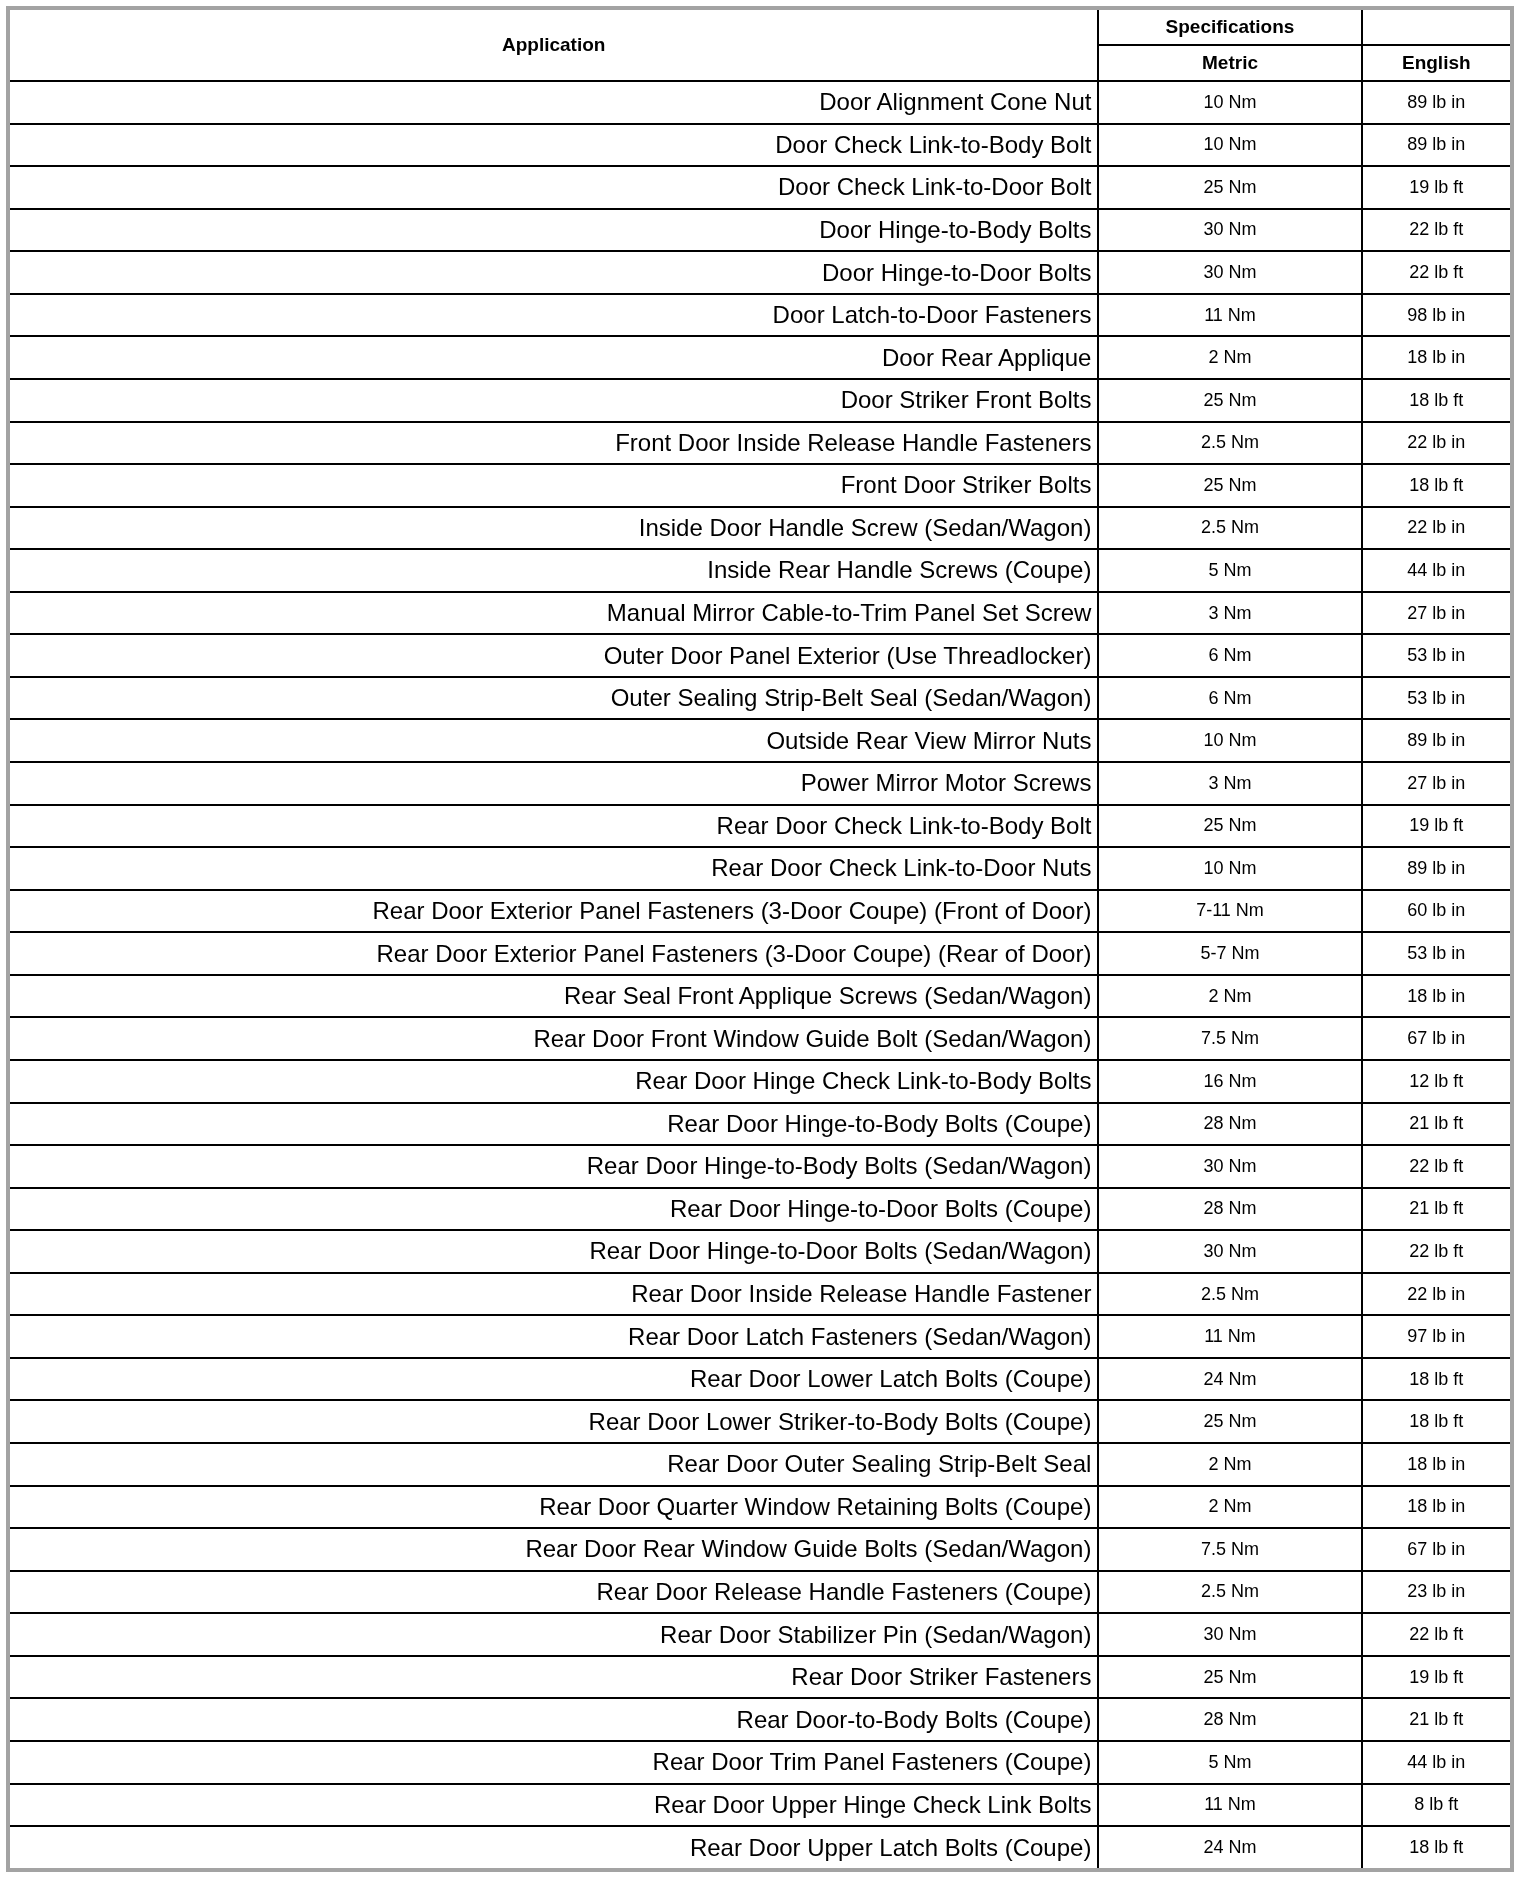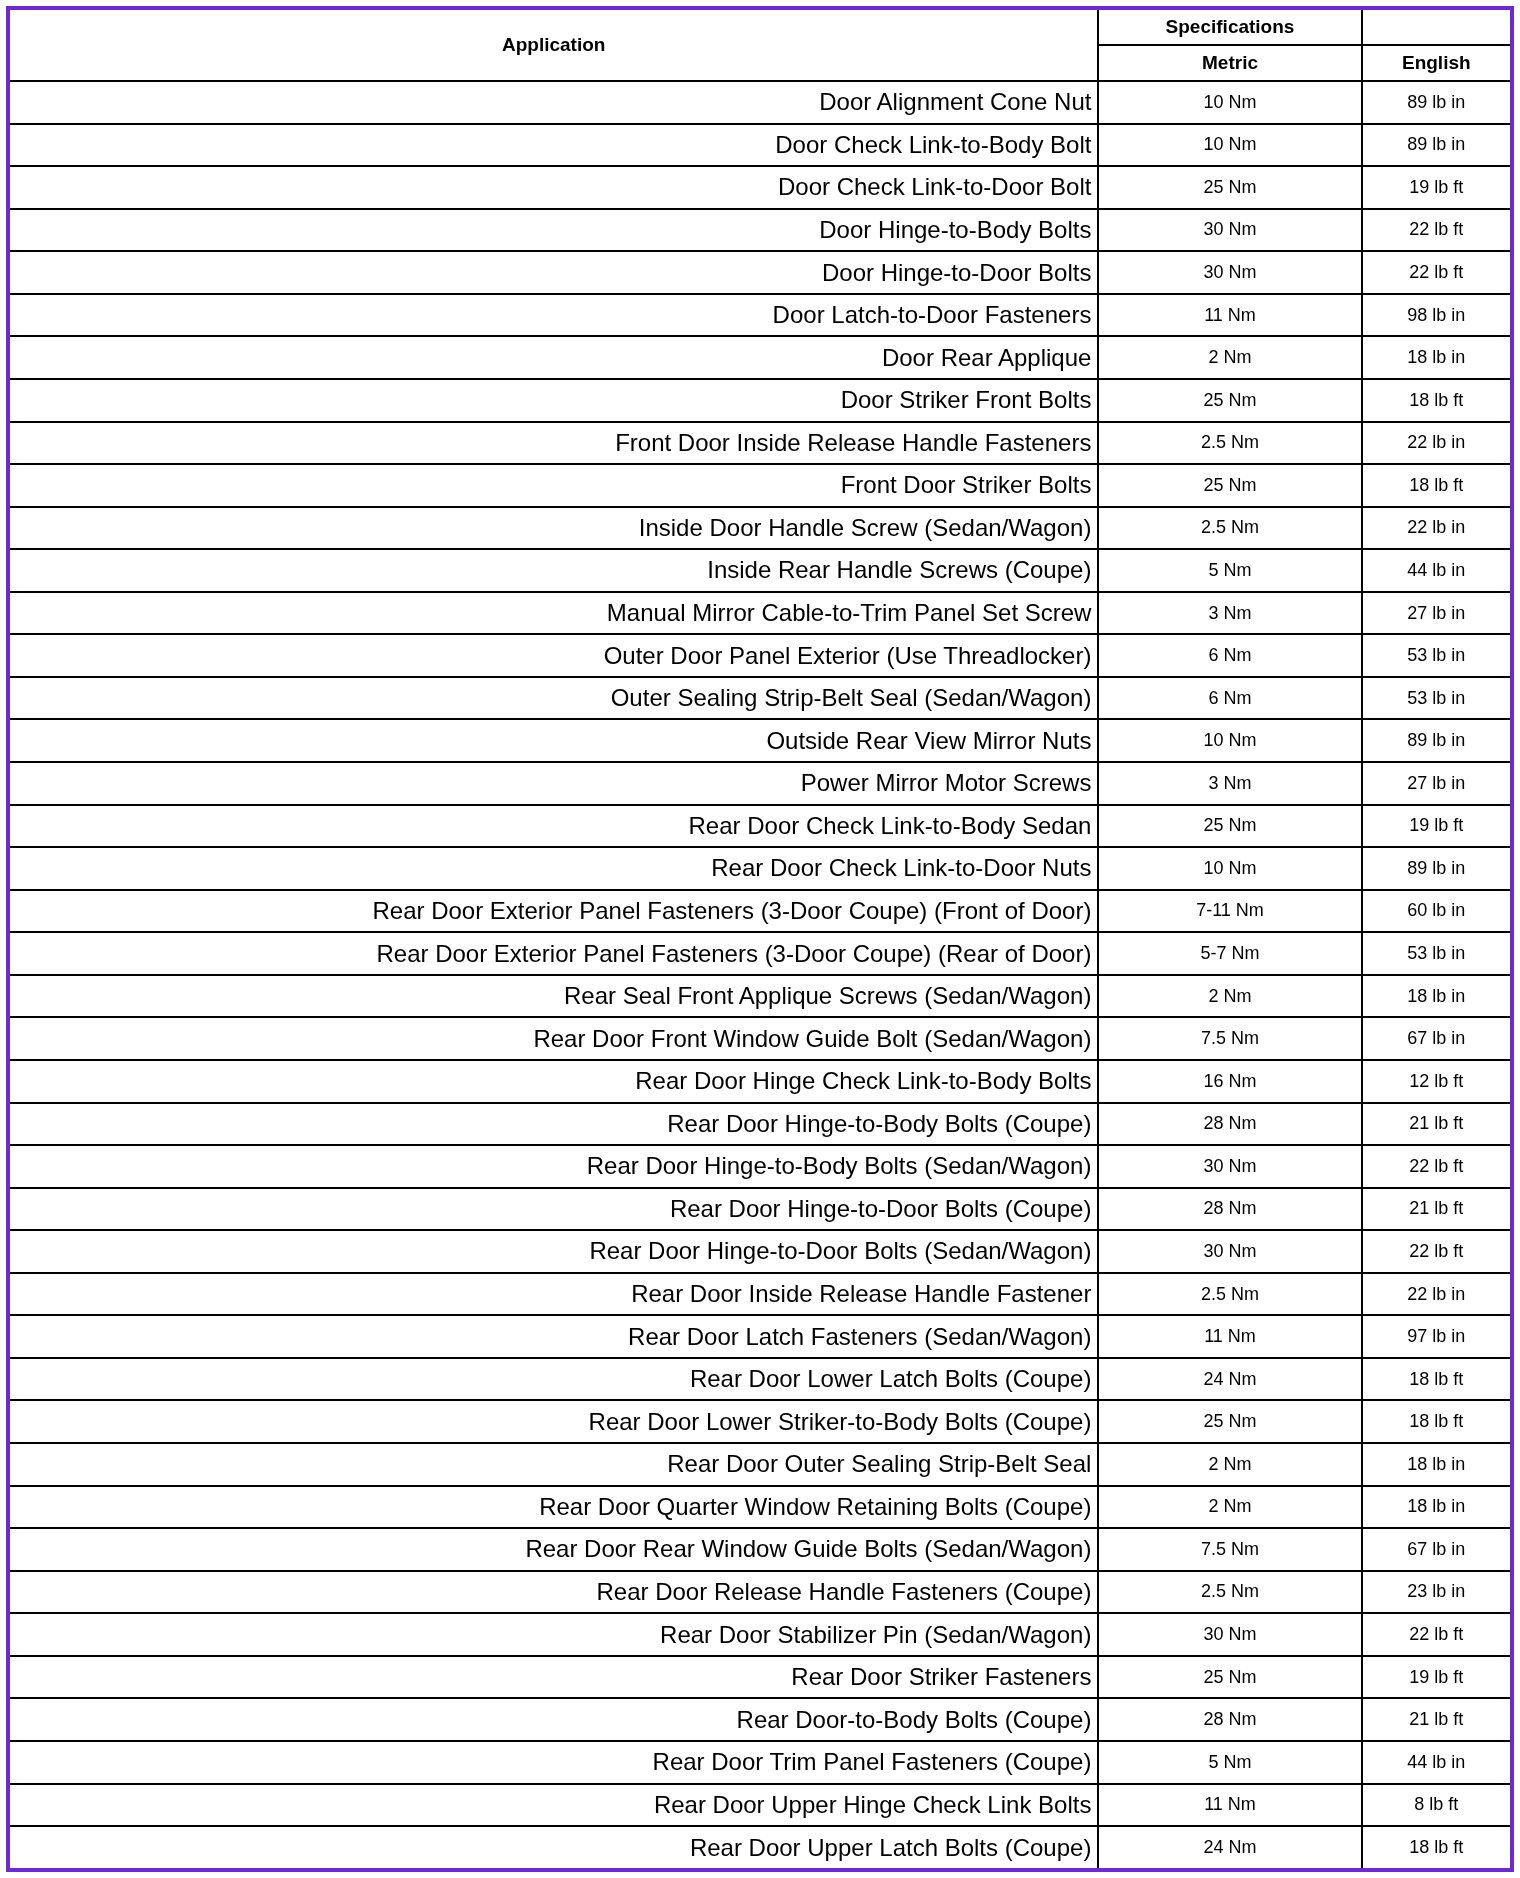--- a/index.html
+++ b/index.html
@@ -12,21 +12,21 @@
     width: 1520px;
     height: 1878px;
     box-sizing: border-box;
     padding: 6px;
     background: #ffffff;
   }
   table.spec-table {
     width: 100%;
     height: 100%;
     border-collapse: collapse;
-    border: 4px solid #6d28d9;
+    border: 4px solid #a3a3a3;
     table-layout: fixed;
   }
   .spec-table th, .spec-table td {
     border: 2px solid #000;
     color: #000;
     overflow: hidden;
     white-space: nowrap;
   }
   .spec-table thead th {
     font-weight: bold;
@@ -149,21 +149,21 @@
           <td class="app">Outside Rear View Mirror Nuts</td>
           <td class="val">10 Nm</td>
           <td class="val">89 lb in</td>
         </tr>
         <tr>
           <td class="app">Power Mirror Motor Screws</td>
           <td class="val">3 Nm</td>
           <td class="val">27 lb in</td>
         </tr>
         <tr>
-          <td class="app">Rear Door Check Link-to-Body Sedan</td>
+          <td class="app">Rear Door Check Link-to-Body Bolt</td>
           <td class="val">25 Nm</td>
           <td class="val">19 lb ft</td>
         </tr>
         <tr>
           <td class="app">Rear Door Check Link-to-Door Nuts</td>
           <td class="val">10 Nm</td>
           <td class="val">89 lb in</td>
         </tr>
         <tr>
           <td class="app">Rear Door Exterior Panel Fasteners (3-Door Coupe) (Front of Door)</td>

